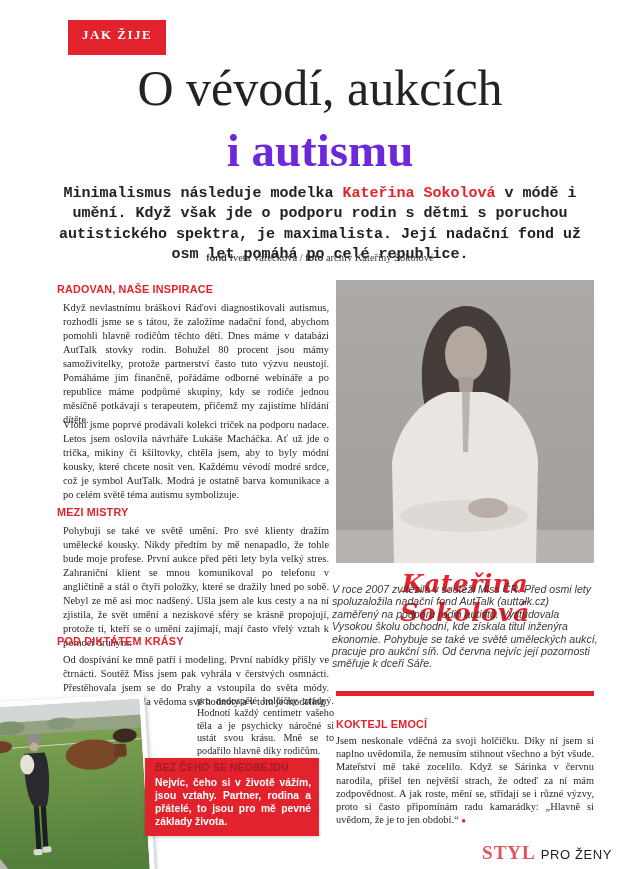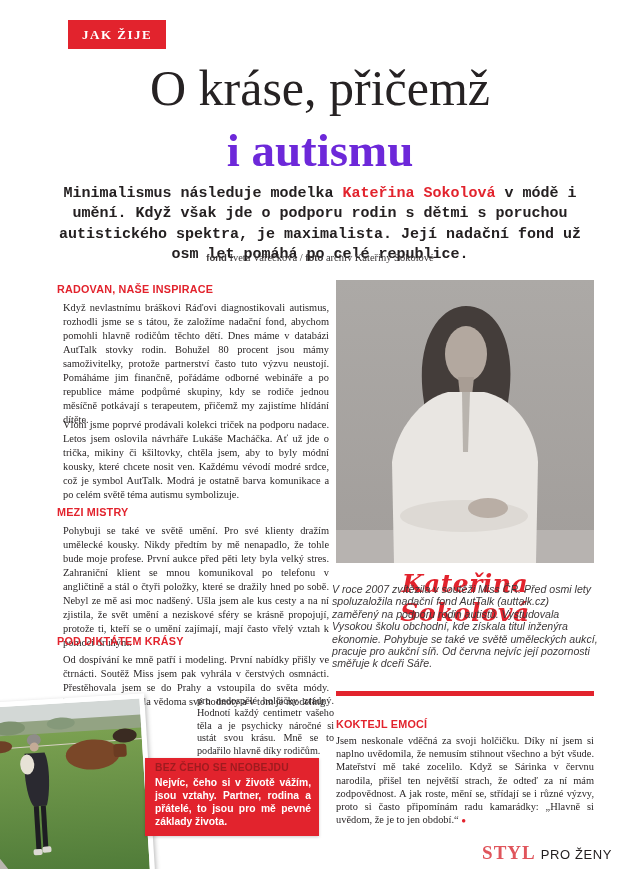--- a/index.html
+++ b/index.html
@@ -2,21 +2,21 @@
 <html lang="cs"><head>
 <meta charset="utf-8">
 <style>
   html,body{margin:0;padding:0;background:#e9e9e9;}
   .page{position:relative;width:640px;height:869px;background:#ffffff;margin:0 auto;
         overflow:hidden;font-family:"Liberation Serif",serif;color:#262223;}
 
   
   .badge{position:absolute;left:68px;top:20px;background:#e2232d;color:#fff;
          font-family:"Liberation Serif",serif;font-weight:bold;font-size:13px;
-         letter-spacing:1.5px;padding:7px 14px 6px;}
+         letter-spacing:1.5px;padding:7px 14px 12px;}
   .title{position:absolute;left:0;right:0;top:62px;text-align:center;line-height:1.04;}
   .title .l1{font-size:50px;color:#262223;}
   .title .l2{font-size:47px;color:#6d28d9;font-weight:bold;margin-top:12px;}
   .intro{position:absolute;left:58px;width:524px;top:184px;text-align:center;
          font-family:Liberation Mono, monospace;font-weight:bold;font-size:15px;
          line-height:1.36;color:#242021;}
   .intro .name{color:#e2232d;}
   .byline{position:absolute;left:0;right:0;top:252px;text-align:center;font-size:10.5px;color:#3a3637;}
   .byline b{font-family:"Liberation Sans",sans-serif;font-size:9.5px;}
 
@@ -67,21 +67,21 @@
            letter-spacing:.6px;color:#221e1f;}
 </style>
 </head>
 <body>
 
 <div class="page">
 
   <div class="badge">JAK ŽIJE</div>
 
   <div class="title">
-    <div class="l1">O kráse, přičemž</div>
+    <div class="l1">O vévodí, aukcích</div>
     <div class="l2">i autismu</div>
   </div>
 
   <div class="intro"><span>Minimalismus následuje modelka </span><span class="name">Kateřina Sokolová</span><span> v módě i umění. Když však jde o podporu rodin s dětmi s poruchou autistického spektra, je maximalista. Její nadační fond už osm let pomáhá po celé republice.</span></div>
 
   <div class="byline"><b>fond</b><span> Iveta Vařečková  / </span><b>foto</b><span> archiv Kateřiny Sokolové</span></div>
 
   <section class="sec s1">
     <h3>RADOVAN, NAŠE INSPIRACE</h3>
     <p>Když nevlastnímu bráškovi Ráďovi diagnostikovali autismus, rozhodli jsme se s tátou, že založíme nadační fond, abychom pomohli hlavně rodičům těchto dětí. Dnes máme v databázi AutTalk stovky rodin. Bohužel 80 procent jsou mámy samoživitelky, protože partnerství často tuto výzvu neustojí. Pomáháme jim finančně, pořádáme odborné webináře a po republice máme podpůrné skupiny, kdy se rodiče jednou měsíčně potkávají s terapeutem, přičemž my zajistíme hlídání dítěte.</p>

